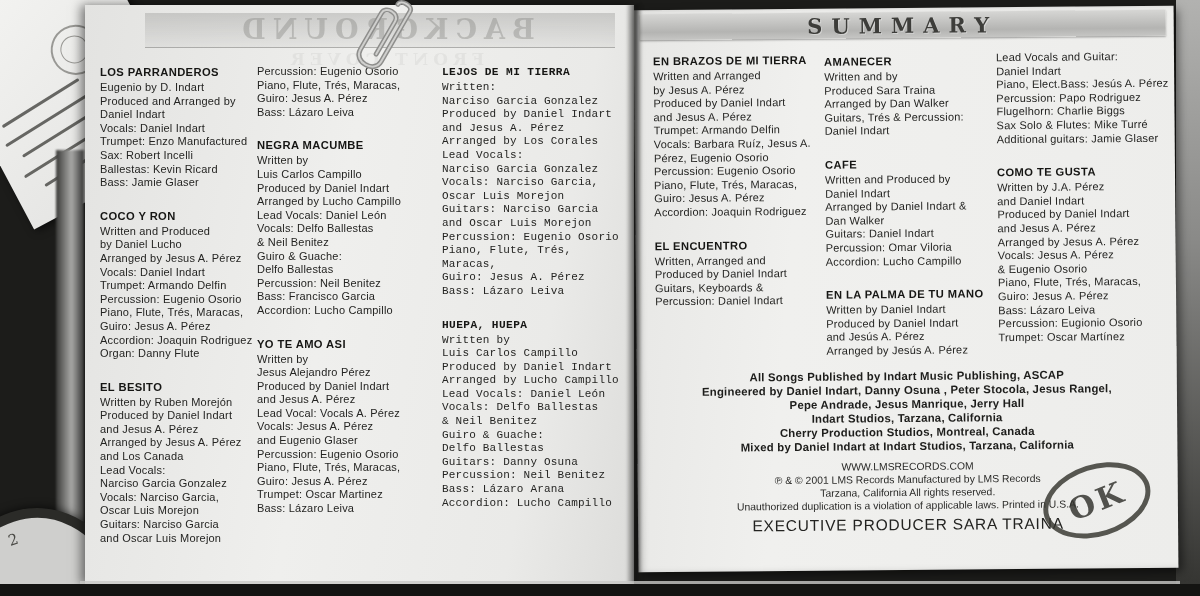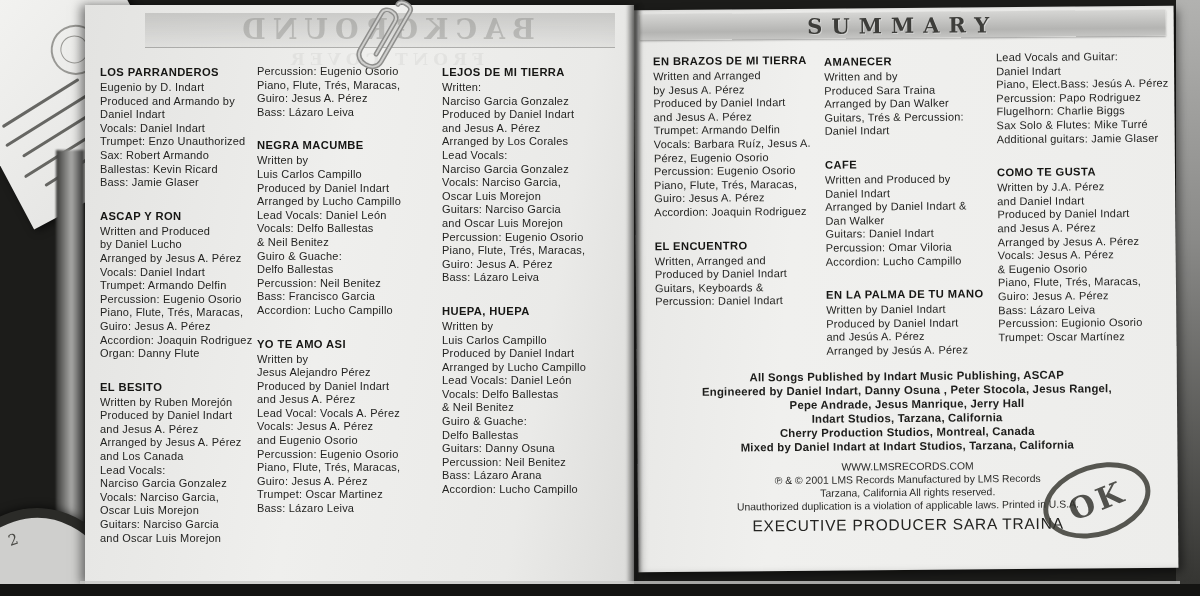--- a/index.html
+++ b/index.html
@@ -67,21 +67,21 @@
 
   
   .col{position:absolute;color:#242422;}
   .song-block + .song-block{margin-top:19px;}
   .song-title{margin:0 0 2px;font-size:11.2px;line-height:14px;font-weight:bold;
      letter-spacing:.4px;color:#161614;}
   .credit-line{margin:0;font-size:11px;line-height:13.6px;letter-spacing:.2px;}
 
   .pl-col1{left:15px;top:60px;width:155px;}
   .pl-col2{left:172px;top:60px;width:182px;}
-  .pl-col3{left:357px;top:60px;width:186px;}
+  .pl-col3{left:357px;top:60px;width:186px;font-family:Liberation Mono, monospace;}
   .pr-col1{left:19px;top:44px;width:172px;}
   .pr-col2{left:190px;top:46px;width:174px;}
   .pr-col3{left:362px;top:44px;width:192px;}
 
   
   .publishing{position:absolute;left:8px;right:8px;top:362px;text-align:center;color:#1d1d1b;}
   .publishing p{margin:0;font-size:11.4px;line-height:13.9px;font-weight:bold;letter-spacing:.2px;}
   .legal{position:absolute;left:8px;right:8px;top:452px;text-align:center;color:#2a2a28;}
   .legal p{margin:0;font-size:10.4px;line-height:13px;}
   .exec{position:absolute;left:8px;right:8px;top:508px;text-align:center;margin:0;
@@ -120,30 +120,30 @@
     <span class="paperclip">
       <svg width="42" height="92" viewBox="0 0 42 92">
         <path d="M21 8 C21 2 35 2 35 8 L35 66 C35 80 11 80 11 66 L11 24 C11 15 27 15 27 24 L27 62" fill="none" stroke="#8e8e8c" stroke-width="5" stroke-linecap="round"></path>
         <path d="M21 8 C21 2 35 2 35 8 L35 66 C35 80 11 80 11 66 L11 24 C11 15 27 15 27 24 L27 62" fill="none" stroke="#cfcfcd" stroke-width="2" stroke-linecap="round"></path>
       </svg>
     </span>
     <div class="col pl-col1">
         <div class="song-block">
           <h3 class="song-title">LOS PARRANDEROS</h3>
           <p class="credit-line">Eugenio by D. Indart</p>
-          <p class="credit-line">Produced and Armando by</p>
+          <p class="credit-line">Produced and Arranged by</p>
           <p class="credit-line">Daniel Indart</p>
           <p class="credit-line">Vocals: Daniel Indart</p>
-          <p class="credit-line">Trumpet: Enzo Unauthorized</p>
-          <p class="credit-line">Sax: Robert Armando</p>
+          <p class="credit-line">Trumpet: Enzo Manufactured</p>
+          <p class="credit-line">Sax: Robert Incelli</p>
           <p class="credit-line">Ballestas: Kevin Ricard</p>
           <p class="credit-line">Bass: Jamie Glaser</p>
         </div>
         <div class="song-block">
-          <h3 class="song-title">ASCAP Y RON</h3>
+          <h3 class="song-title">COCO Y RON</h3>
           <p class="credit-line">Written and Produced</p>
           <p class="credit-line">by Daniel Lucho</p>
           <p class="credit-line">Arranged by Jesus A. Pérez</p>
           <p class="credit-line">Vocals: Daniel Indart</p>
           <p class="credit-line">Trumpet: Armando Delfin</p>
           <p class="credit-line">Percussion: Eugenio Osorio</p>
           <p class="credit-line">Piano, Flute, Trés, Maracas,</p>
           <p class="credit-line">Guiro: Jesus A. Pérez</p>
           <p class="credit-line">Accordion: Joaquin Rodriguez</p>
           <p class="credit-line">Organ: Danny Flute</p>
@@ -186,21 +186,21 @@
           <p class="credit-line">Accordion: Lucho Campillo</p>
         </div>
         <div class="song-block">
           <h3 class="song-title">YO TE AMO ASI</h3>
           <p class="credit-line">Written by</p>
           <p class="credit-line">Jesus Alejandro Pérez</p>
           <p class="credit-line">Produced by Daniel Indart</p>
           <p class="credit-line">and Jesus A. Pérez</p>
           <p class="credit-line">Lead Vocal: Vocals A. Pérez</p>
           <p class="credit-line">Vocals: Jesus A. Pérez</p>
-          <p class="credit-line">and Eugenio Osorio</p>
+          <p class="credit-line">and Eugenio Glaser</p>
           <p class="credit-line">Percussion: Eugenio Osorio</p>
           <p class="credit-line">Piano, Flute, Trés, Maracas,</p>
           <p class="credit-line">Guiro: Jesus A. Pérez</p>
           <p class="credit-line">Trumpet: Oscar Martinez</p>
           <p class="credit-line">Bass: Lázaro Leiva</p>
         </div>
       </div>
     <div class="col pl-col3">
         <div class="song-block">
           <h3 class="song-title">LEJOS DE MI TIERRA</h3>

